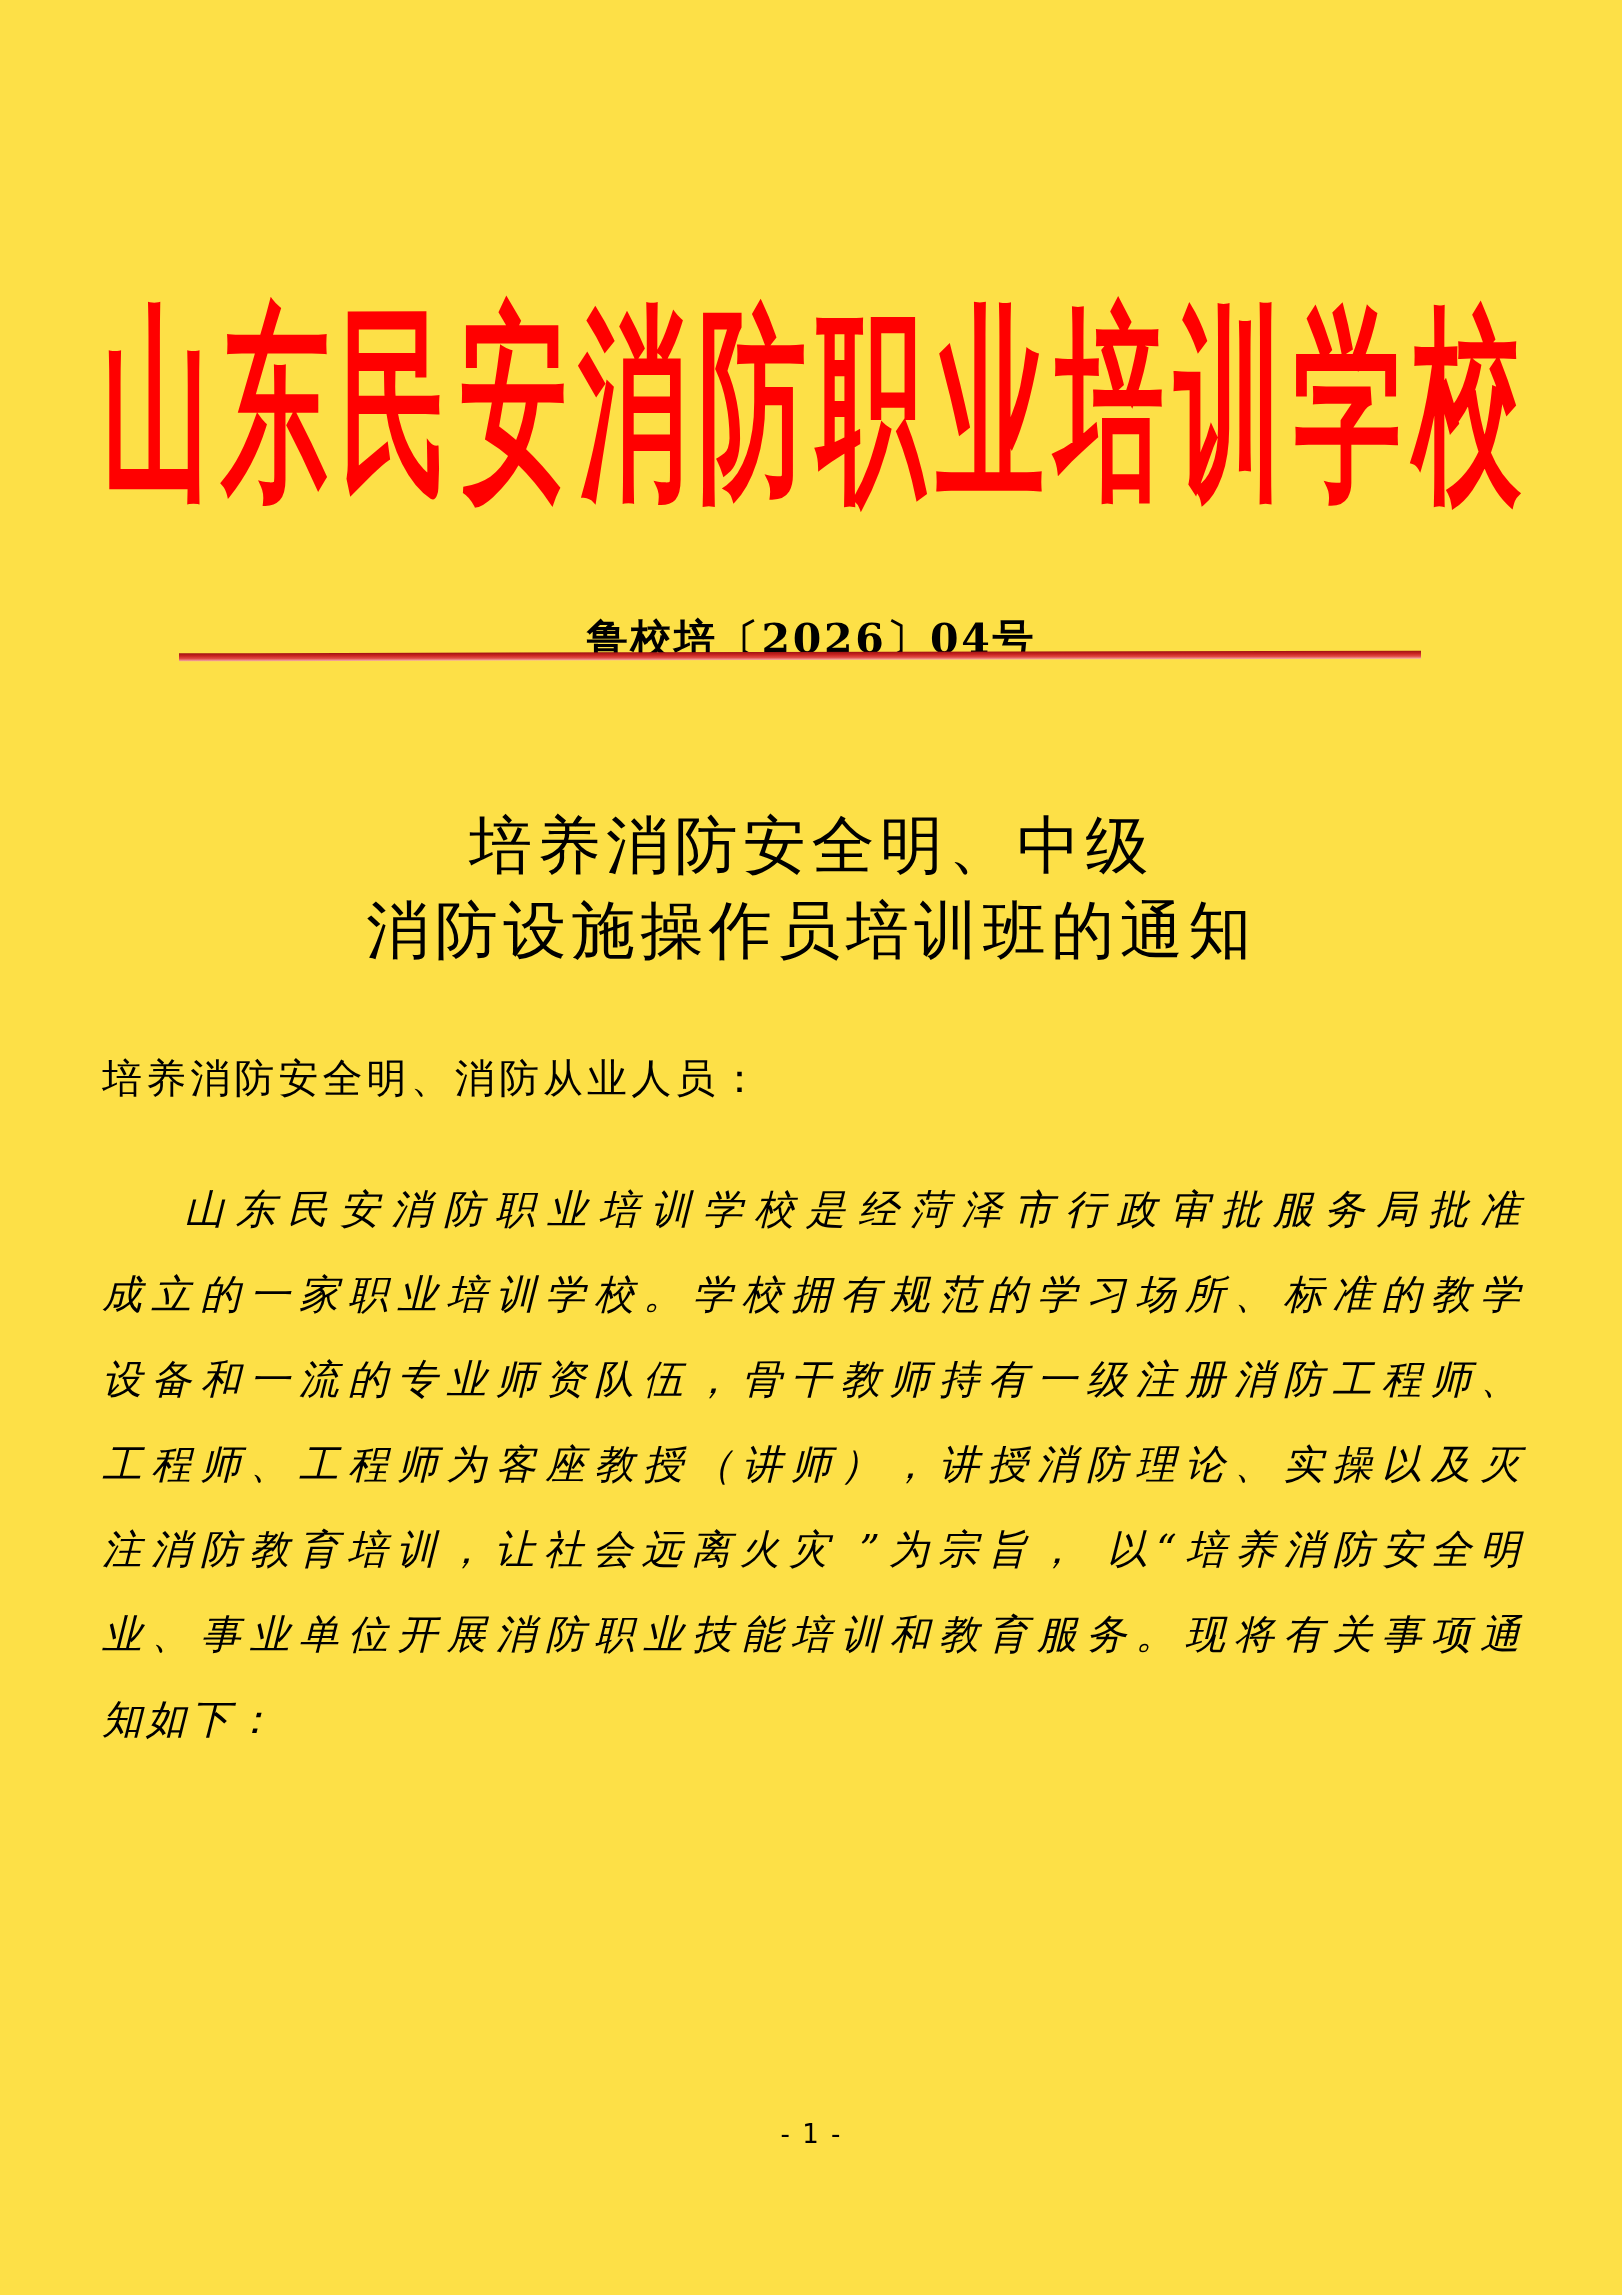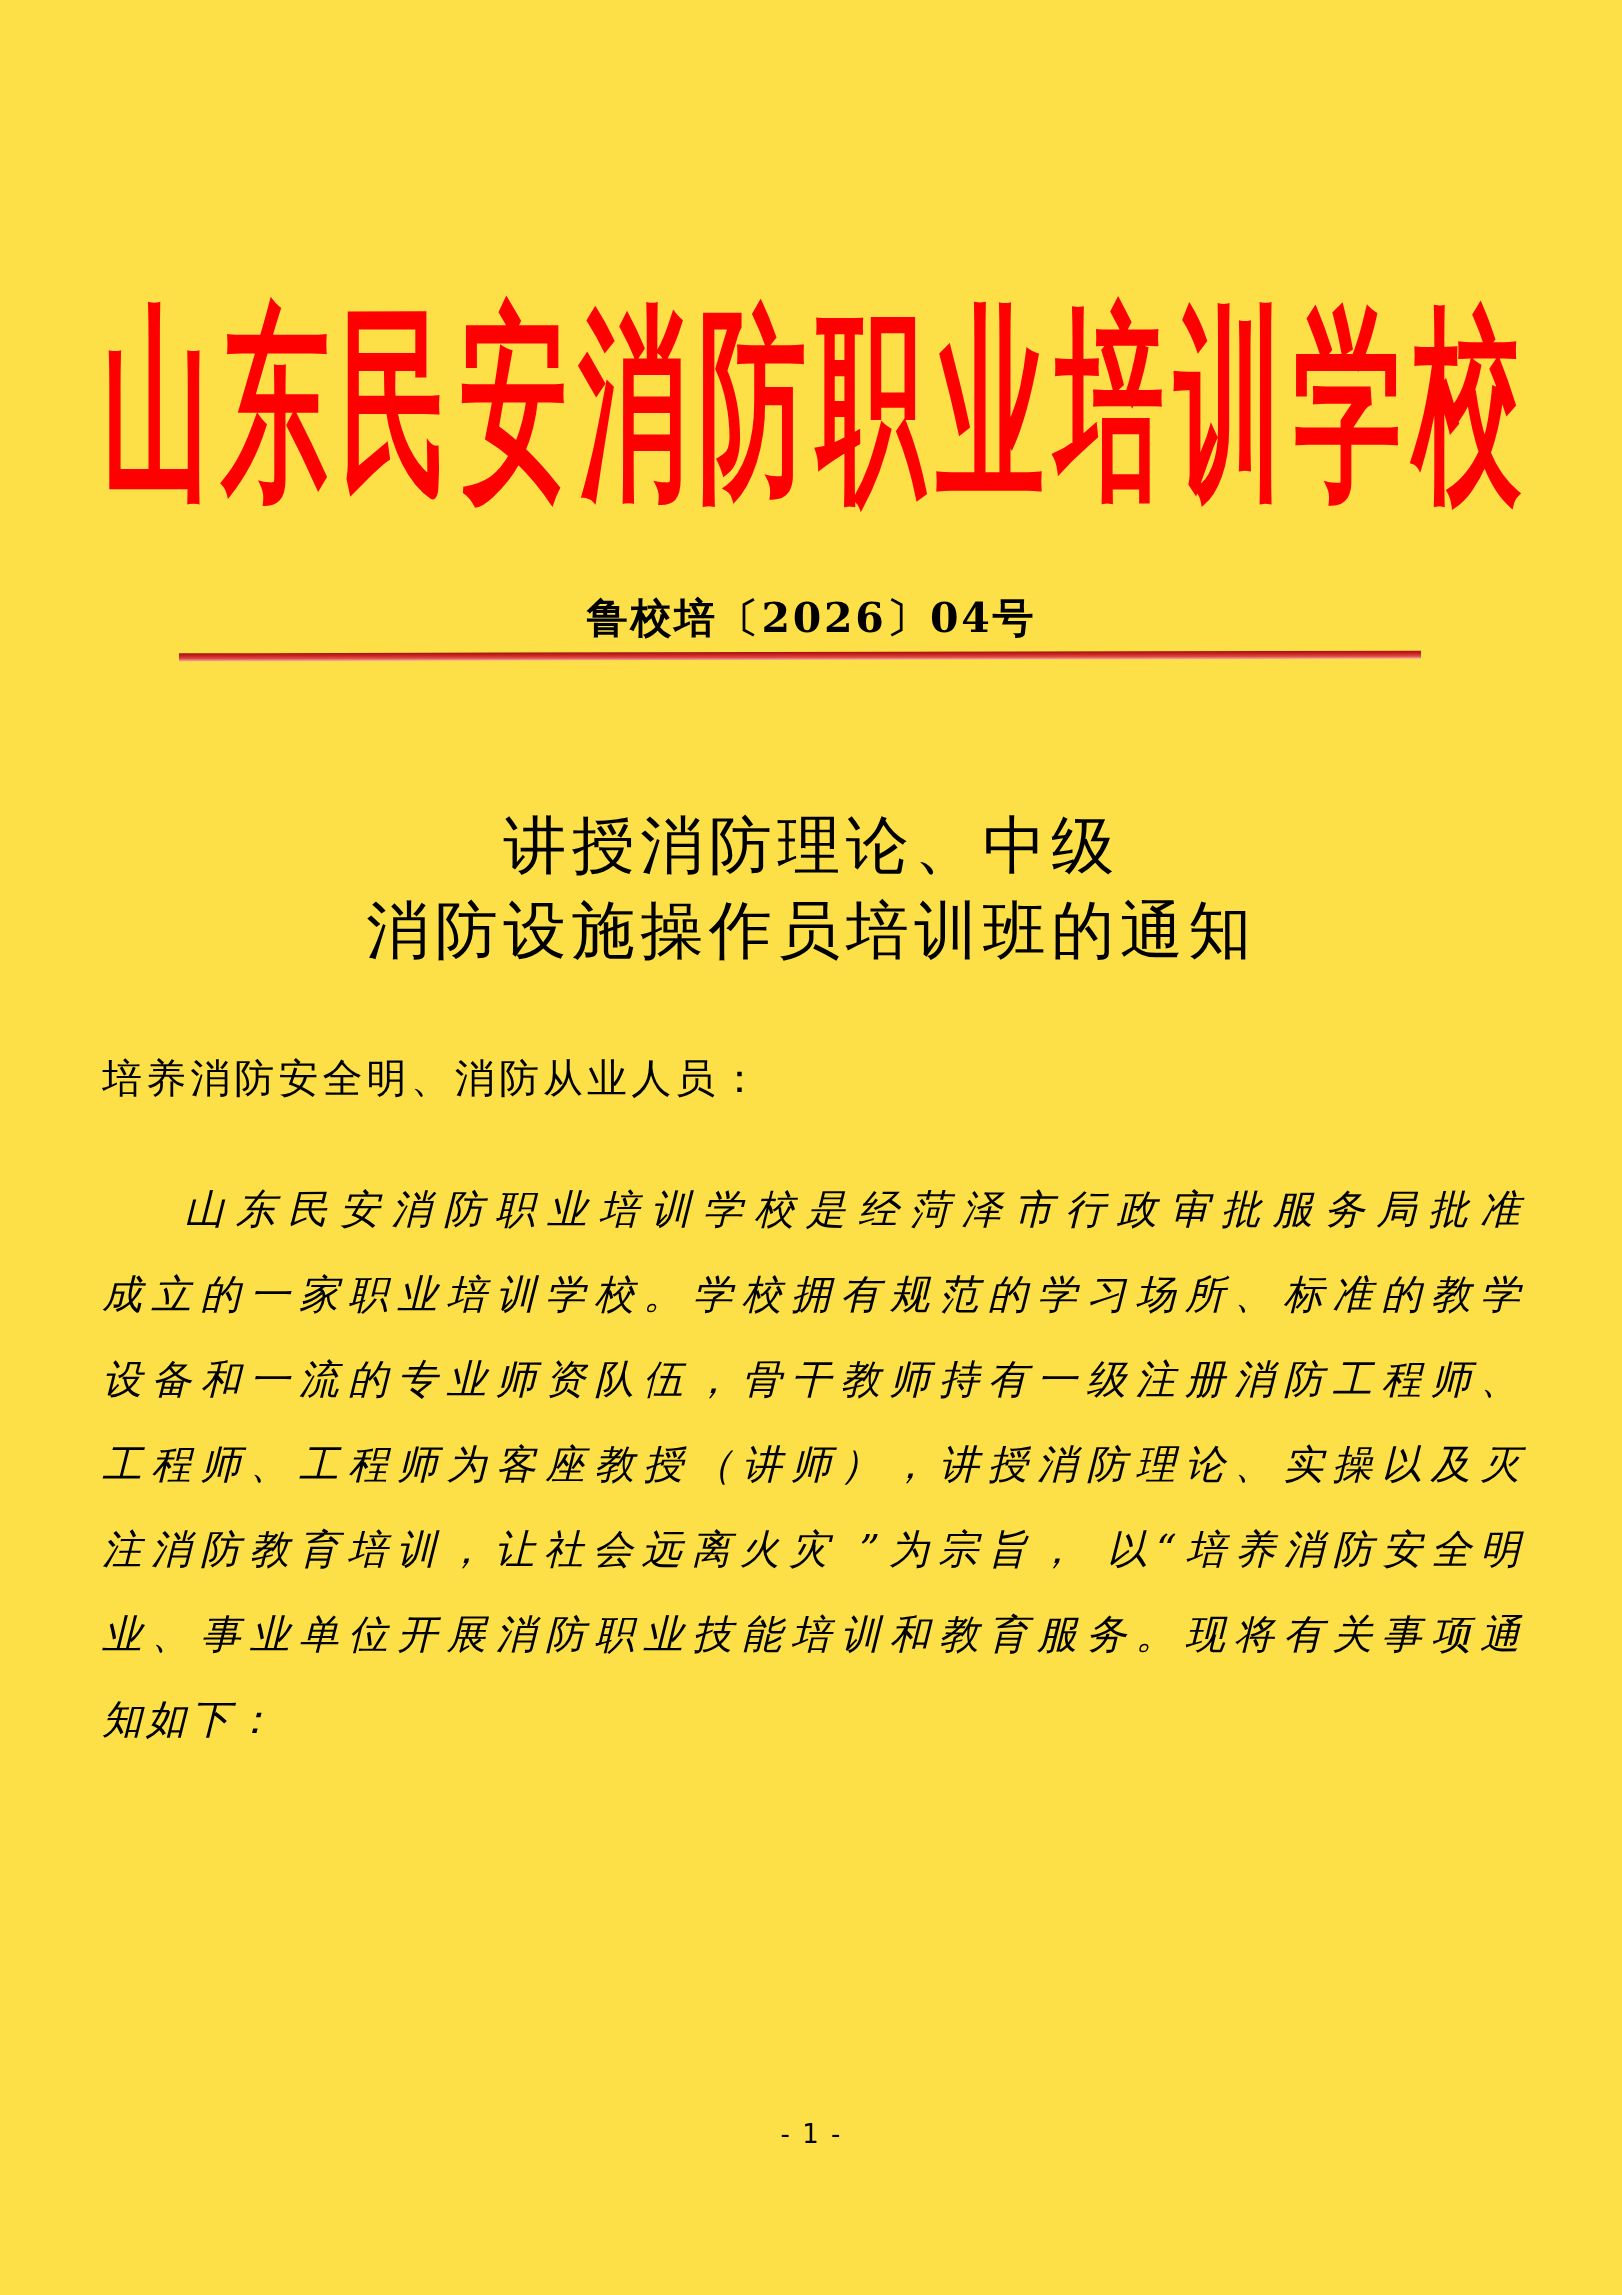--- a/index.html
+++ b/index.html
@@ -30,21 +30,21 @@
     text-align: justify;
     text-align-last: justify;
     transform: scaleY(1.92);
     transform-origin: 50% 0;
     font-family: "DejaVu Serif", "Liberation Serif", serif;
   }
 
   
   .doc-number {
     position: absolute;
-    top: 591px;
+    top: 612px;
     left: 0;
     width: 100%;
     text-align: center;
     font-size: 41px;
     line-height: 55px;
     font-weight: bold;
     letter-spacing: 2.7px;
   }
 
   
@@ -123,21 +123,21 @@
 
 <div class="page">
 
   <div class="letterhead">山东民安消防职业培训学校</div>
 
   <div class="doc-number">鲁校培〔2026〕04号</div>
 
   <div class="red-rule"></div>
 
   <div class="doc-title">
-    <div>讲授消防理论、中级</div>
+    <div>培养消防安全明、中级</div>
     <div>消防设施操作员培训班的通知</div>
   </div>
 
   <div class="salutation">培养消防安全明、消防从业人员：</div>
 
   <div class="body-text">
     <div class="body-line first-line">山东民安消防职业培训学校是经菏泽市行政审批服务局批准</div>
     <div class="body-line">成立的一家职业培训学校。学校拥有规范的学习场所、标准的教学</div>
     <div class="body-line">设备和一流的专业师资队伍，骨干教师持有一级注册消防工程师、</div>
     <div class="body-line">工程师、工程师为客座教授（讲师），讲授消防理论、实操以及灭</div>

